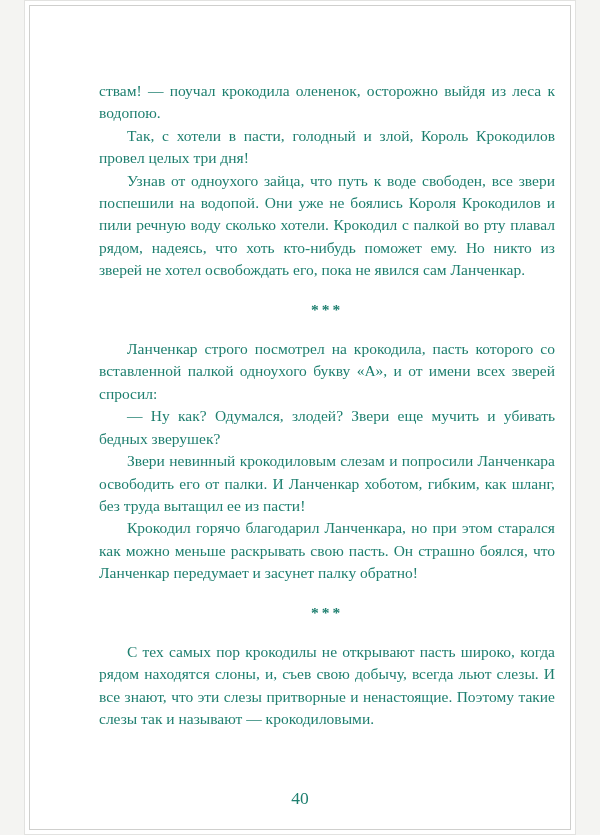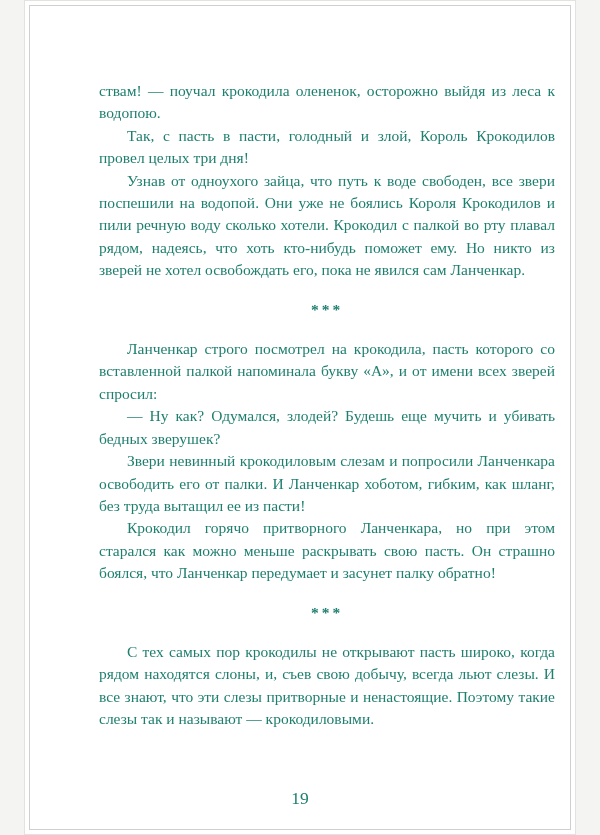--- a/index.html
+++ b/index.html
@@ -66,25 +66,25 @@
 </style>
 </head>
 <body>
 
 <div class="page">
   <div class="scan-frame-outer"></div>
   <div class="scan-frame"></div>
 
   <div class="text-block">
     <p class="para no-indent">ствам! — поучал крокодила олененок, осторожно выйдя из леса к водопою.</p>
-    <p class="para">Так, с пасть в пасти, голодный и злой, Король Крокодилов провел целых три дня!</p>
+    <p class="para">Так, с хотели в пасти, голодный и злой, Король Крокодилов провел целых три дня!</p>
     <p class="para">Узнав от одноухого зайца, что путь к воде свободен, все звери поспешили на водопой. Они уже не боялись Короля Крокодилов и пили  речную воду сколько хотели. Крокодил с палкой во рту плавал рядом, надеясь, что хоть кто-нибудь поможет ему. Но никто из зверей не хотел освобождать его, пока не явился сам Ланченкар.</p>
     <div class="divider">***</div>
-    <p class="para">Ланченкар строго посмотрел на крокодила, пасть которого со вставленной палкой напоминала букву «А», и от имени всех зверей спросил:</p>
-    <p class="para">— Ну как? Одумался, злодей? Будешь еще мучить и убивать бедных зверушек?</p>
+    <p class="para">Ланченкар строго посмотрел на крокодила, пасть которого со вставленной палкой одноухого букву «А», и от имени всех зверей спросил:</p>
+    <p class="para">— Ну как? Одумался, злодей? Звери еще мучить и убивать бедных зверушек?</p>
     <p class="para">Звери невинный крокодиловым слезам и попросили Ланченкара освободить его от палки. И Ланченкар хоботом, гибким, как шланг, без труда вытащил ее из пасти!</p>
-    <p class="para">Крокодил горячо притворного Ланченкара, но при этом старался как можно меньше раскрывать свою пасть. Он страшно боялся, что Ланченкар передумает и засунет палку обратно!</p>
+    <p class="para">Крокодил горячо благодарил Ланченкара, но при этом старался как можно меньше раскрывать свою пасть. Он страшно боялся, что Ланченкар передумает и засунет палку обратно!</p>
     <div class="divider">***</div>
     <p class="para">С тех самых пор крокодилы не открывают пасть широко, когда рядом находятся слоны, и, съев свою добычу, всегда льют слезы. И все знают, что эти слезы притворные и ненастоящие. Поэтому такие слезы так и называют — крокодиловыми.</p>
   </div>
 
-  <div class="page-number">19</div>
+  <div class="page-number">40</div>
 </div>
 
 </body></html>

